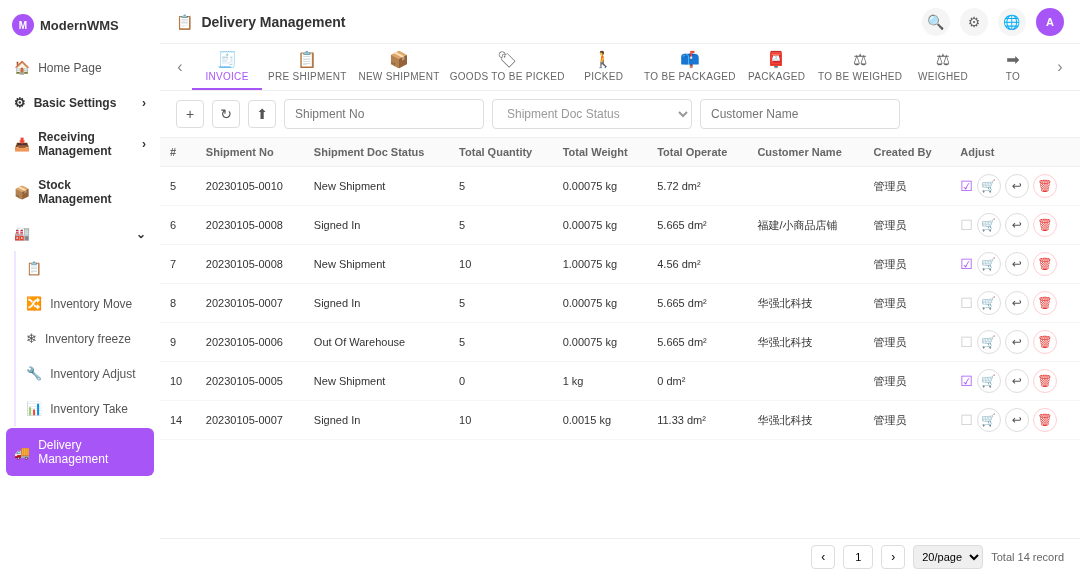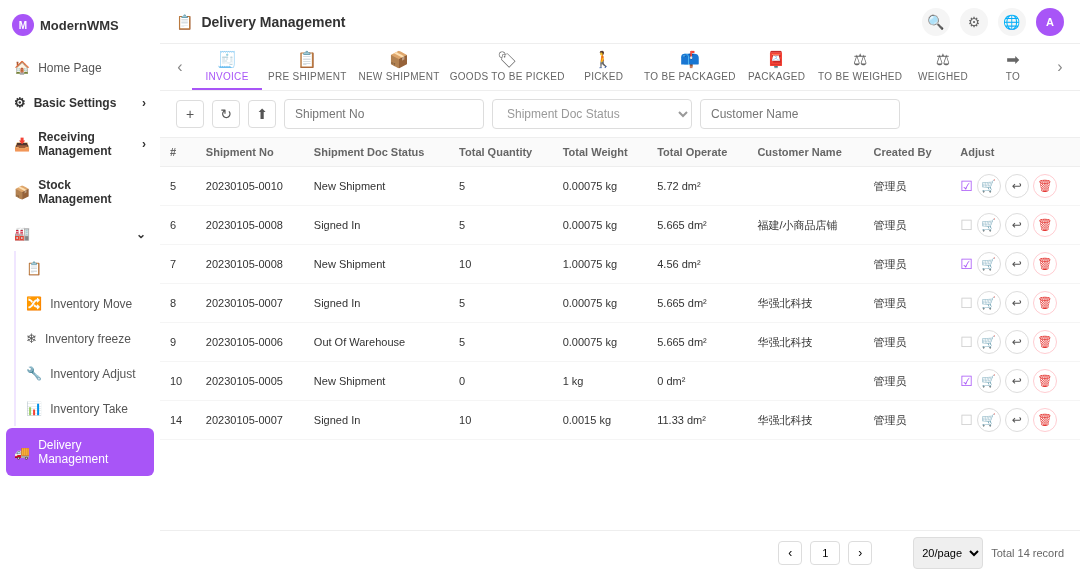--- a/index.html
+++ b/index.html
@@ -193,21 +193,21 @@
       width: 24px; height: 24px; border-radius: 4px; border: 1px solid #ddd;
       background: #fff; cursor: pointer; display: flex; align-items: center;
       justify-content: center; font-size: 12px;
     }
     .page-input {
       width: 30px; height: 24px; border: 1px solid #ddd; border-radius: 4px;
       text-align: center; font-size: 11px;
     }
     .page-select {
       border: 1px solid #ddd; border-radius: 4px; padding: 2px 4px;
-      font-size: 11px; height: 32px; margin-left: 33px;
+      font-size: 11px; height: 24px;
     }
   </style>
 </head>
 <body>
 
 <div class="sidebar">
   <div class="sidebar-logo">
     <div class="logo-icon">M</div>
     <span>ModernWMS</span>
   </div>

